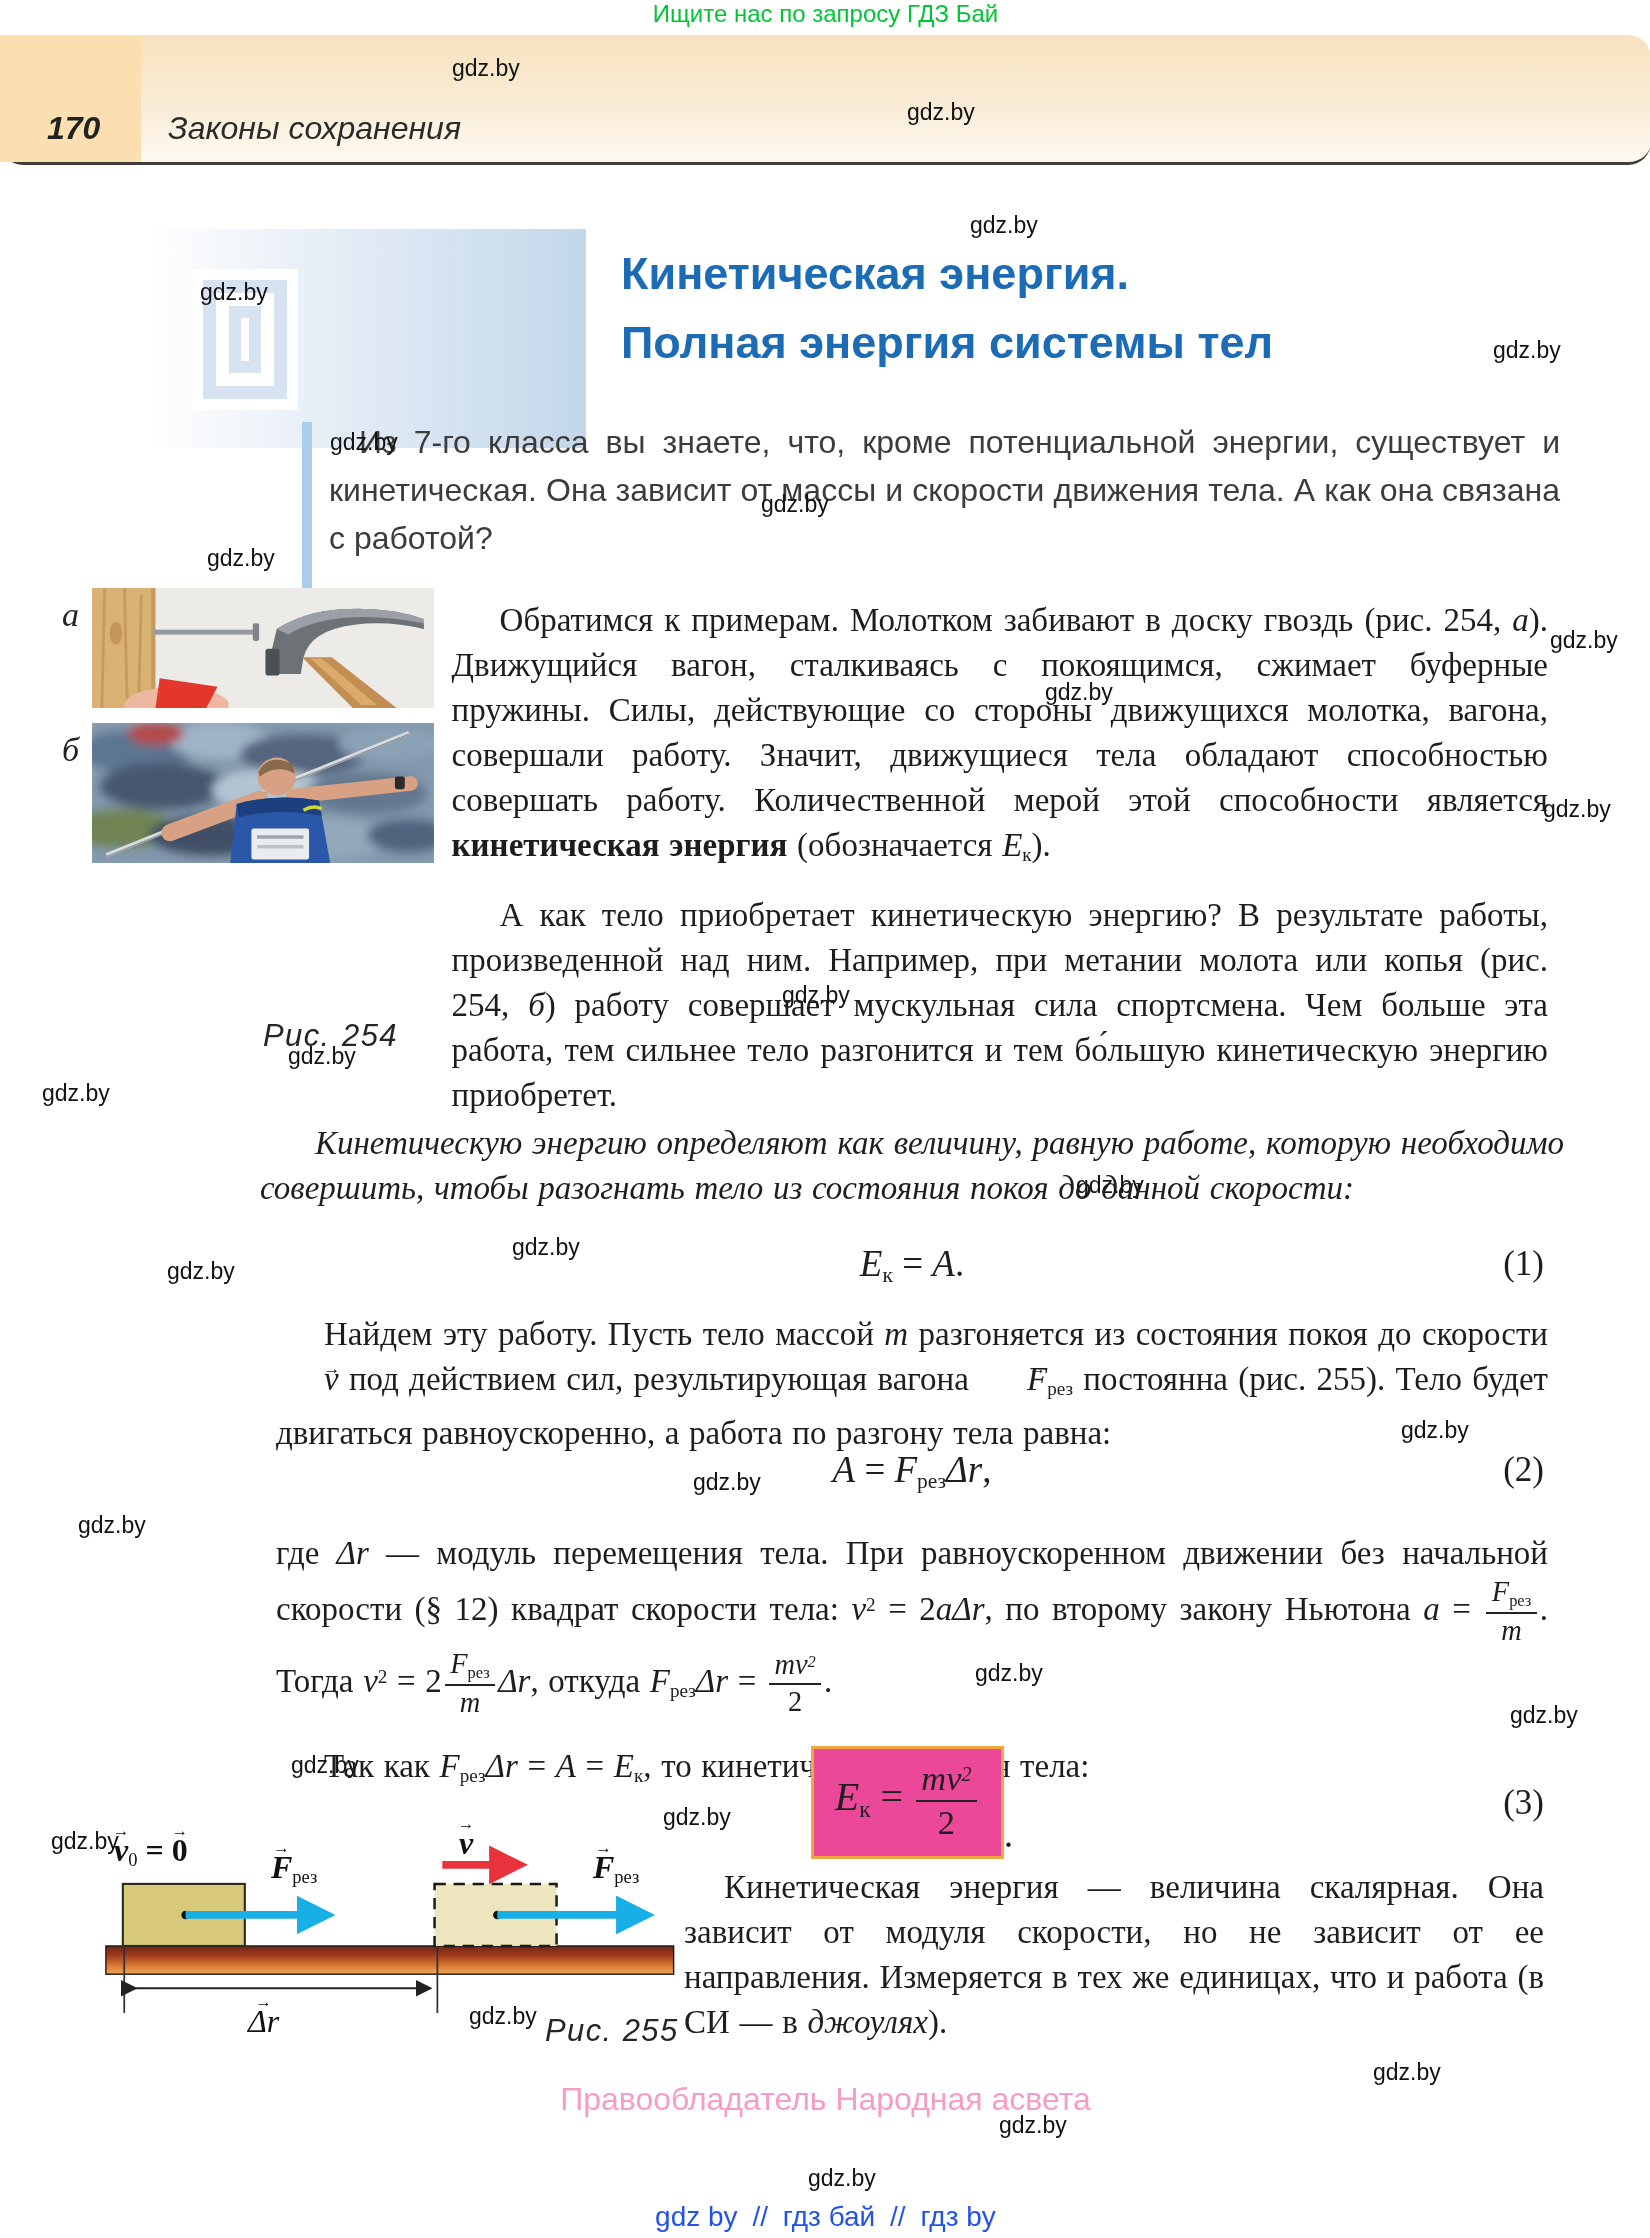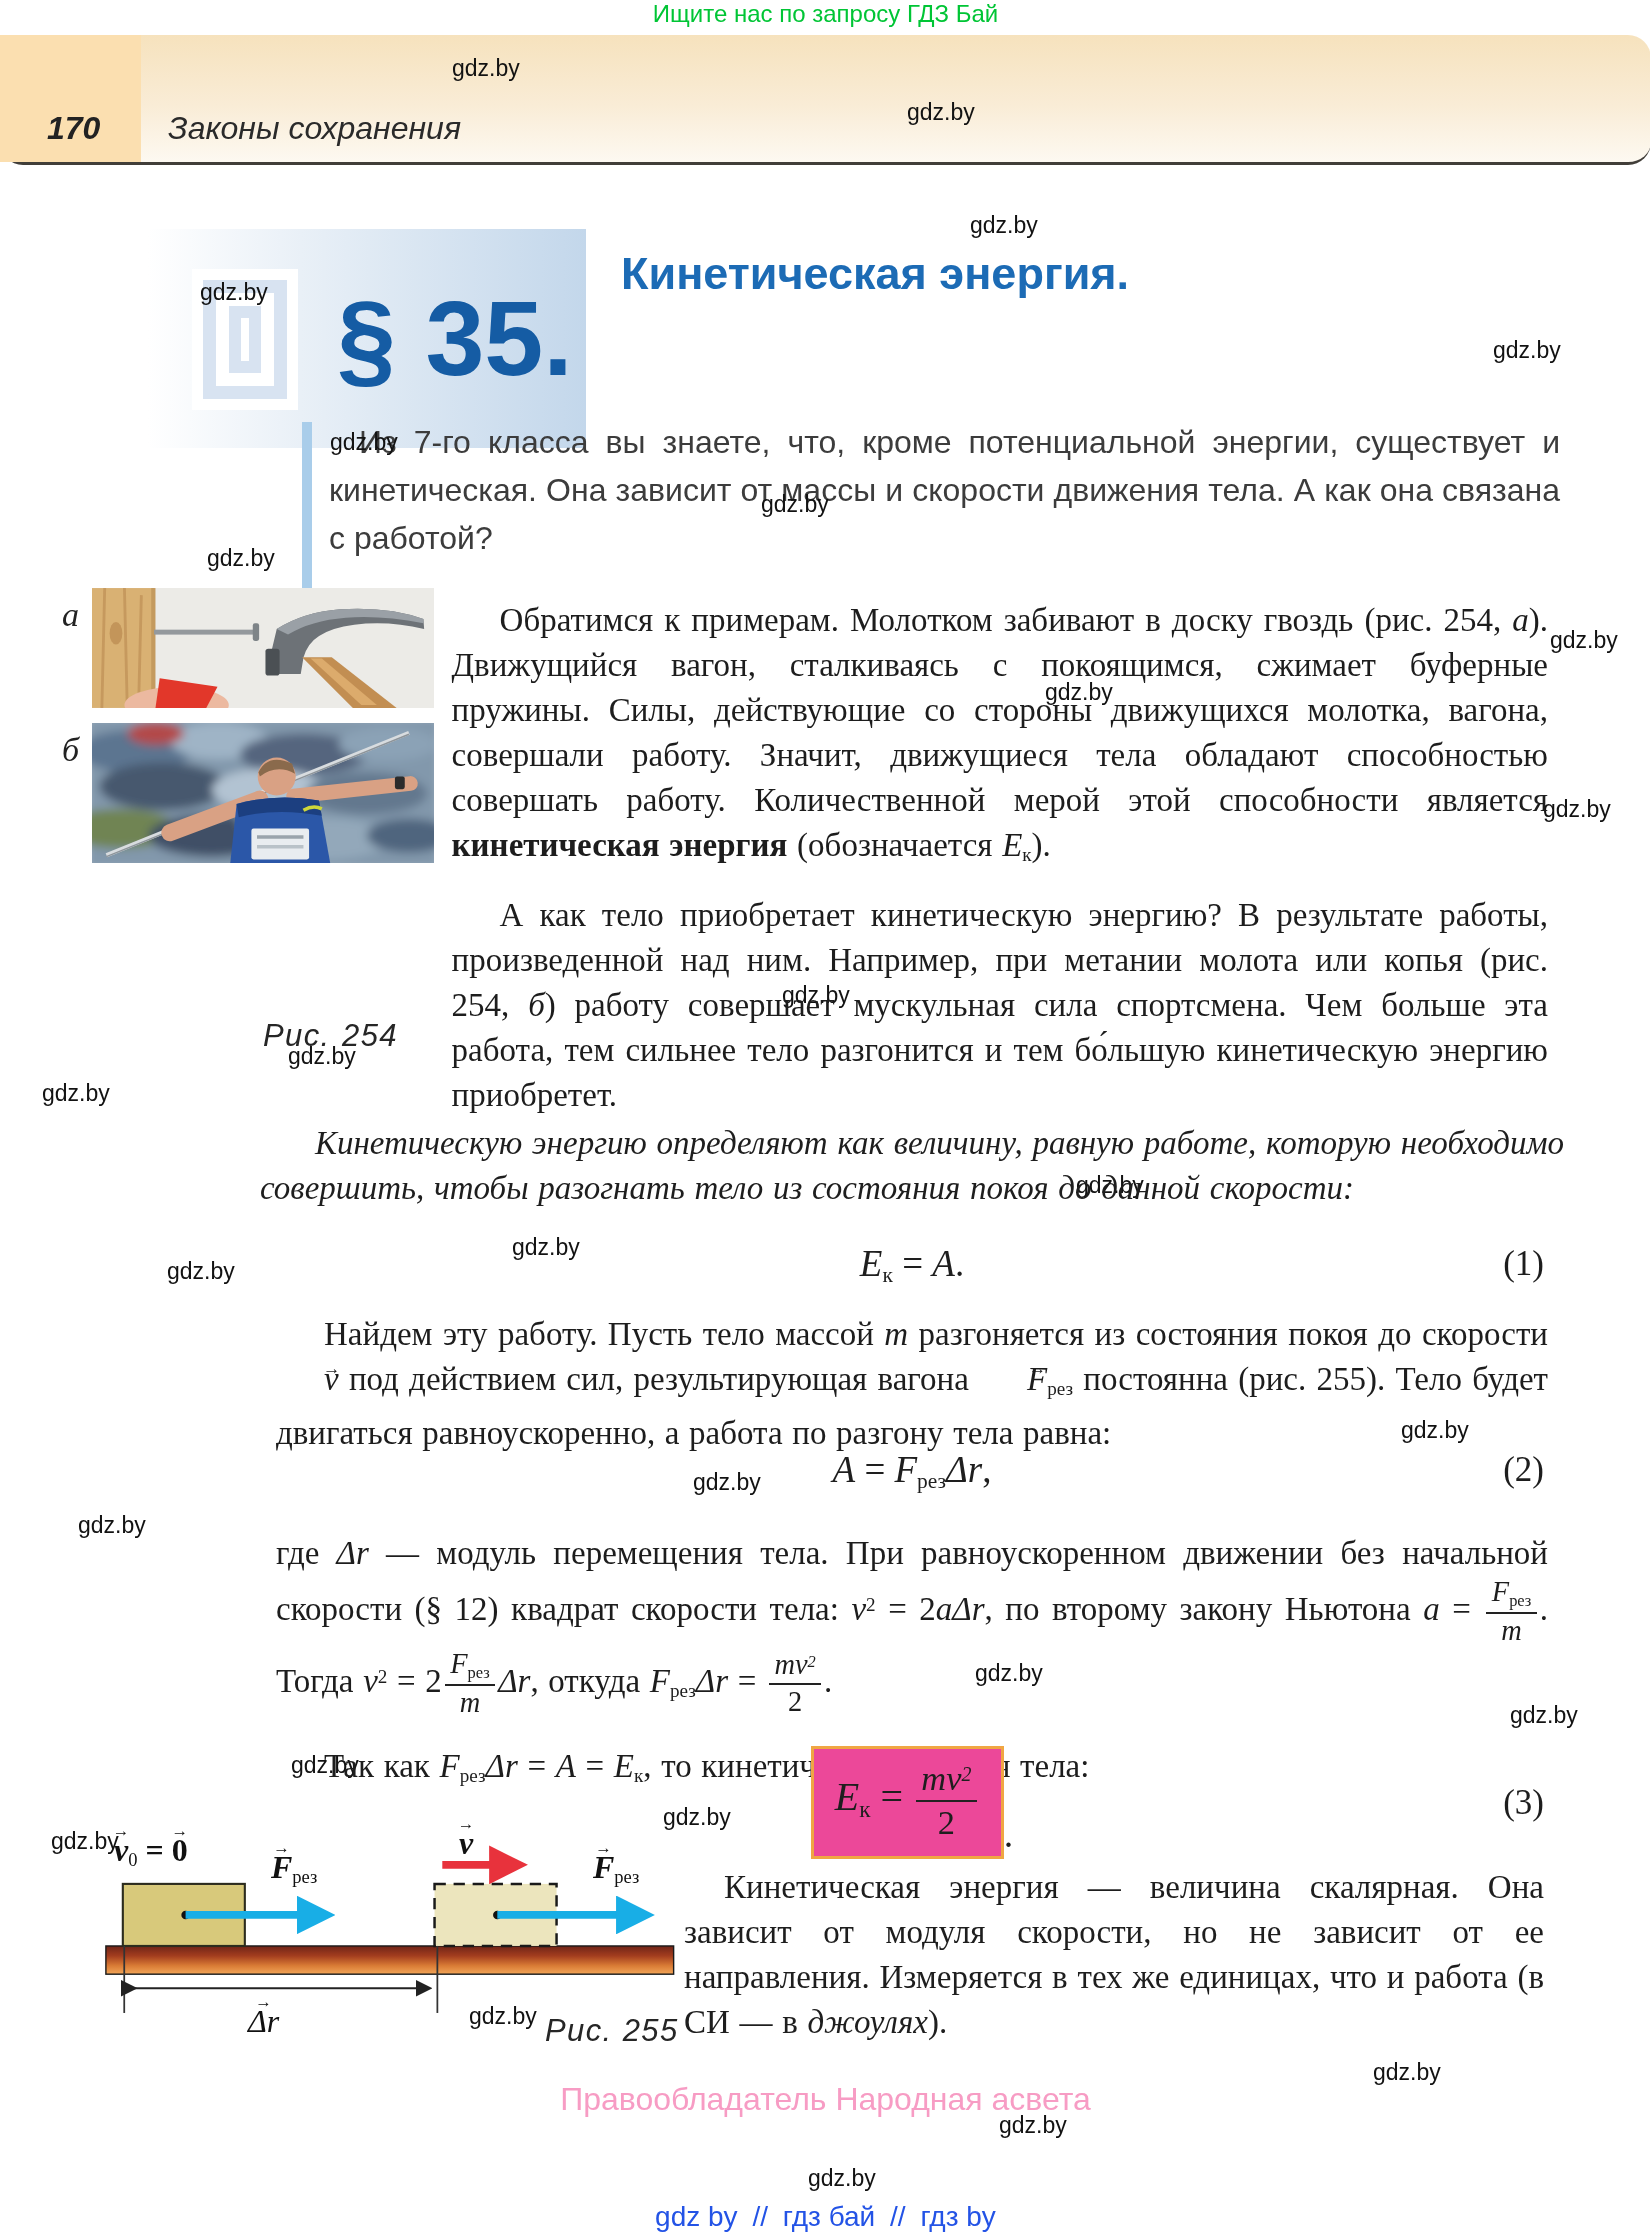--- a/index.html
+++ b/index.html
@@ -144,24 +144,24 @@
   <div class="chapter">Законы сохранения</div>
 </div>
 
 <div class="section-box">
   <div class="icon-sq">
     <div class="l2"></div>
     <div class="l3"></div>
     <div class="l4"></div>
     <div class="l5"></div>
   </div>
-  <div class="section-num">§ 35.</div>
 </div>
 <div class="section-title">
   <div>Кинетическая энергия.</div>
+  <div>Полная энергия системы тел</div>
 </div>
 
 <div class="intro-bar"></div>
 <div class="intro-text">Из 7-го класса вы знаете, что, кроме потенциальной энергии, существует и кинетическая. Она зависит от массы и скорости движения тела. А как она связана с работой?</div>
 
 <span class="wm" style="left:452px;top:55px">gdz.by</span>
 <span class="wm" style="left:907px;top:99px">gdz.by</span>
 <span class="wm" style="left:200px;top:279px">gdz.by</span>
 <span class="wm" style="left:970px;top:212px">gdz.by</span>
 <span class="wm" style="left:1493px;top:337px">gdz.by</span>

